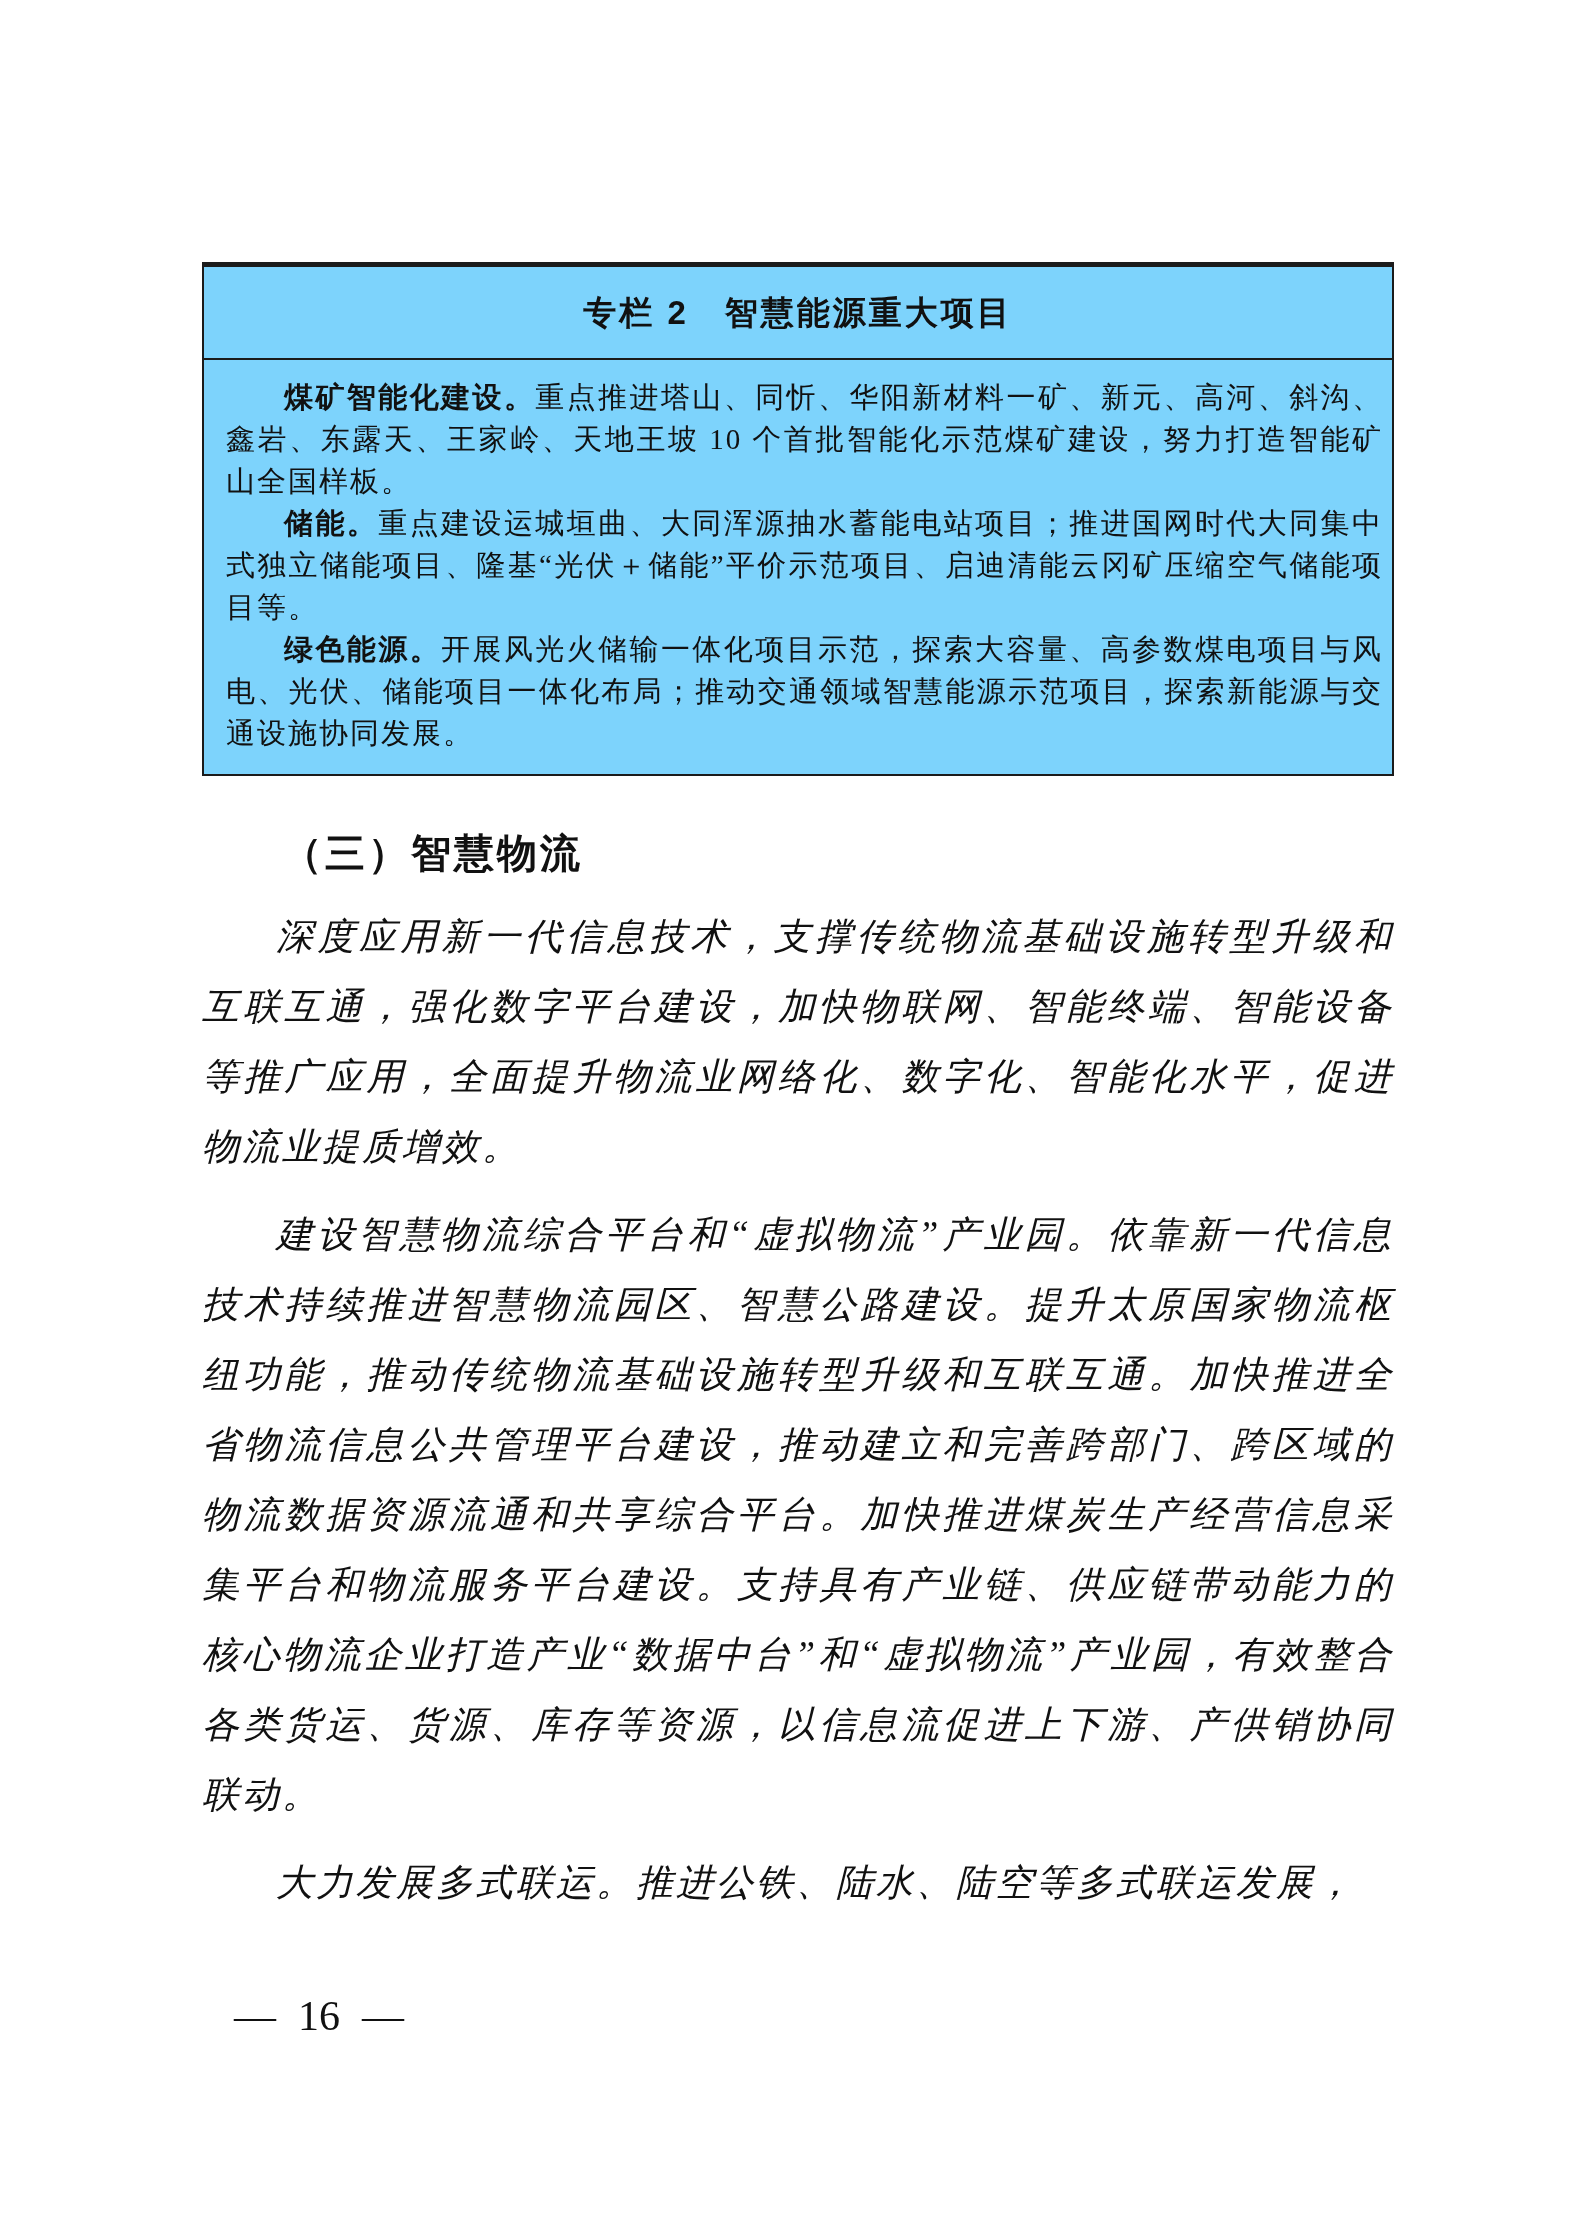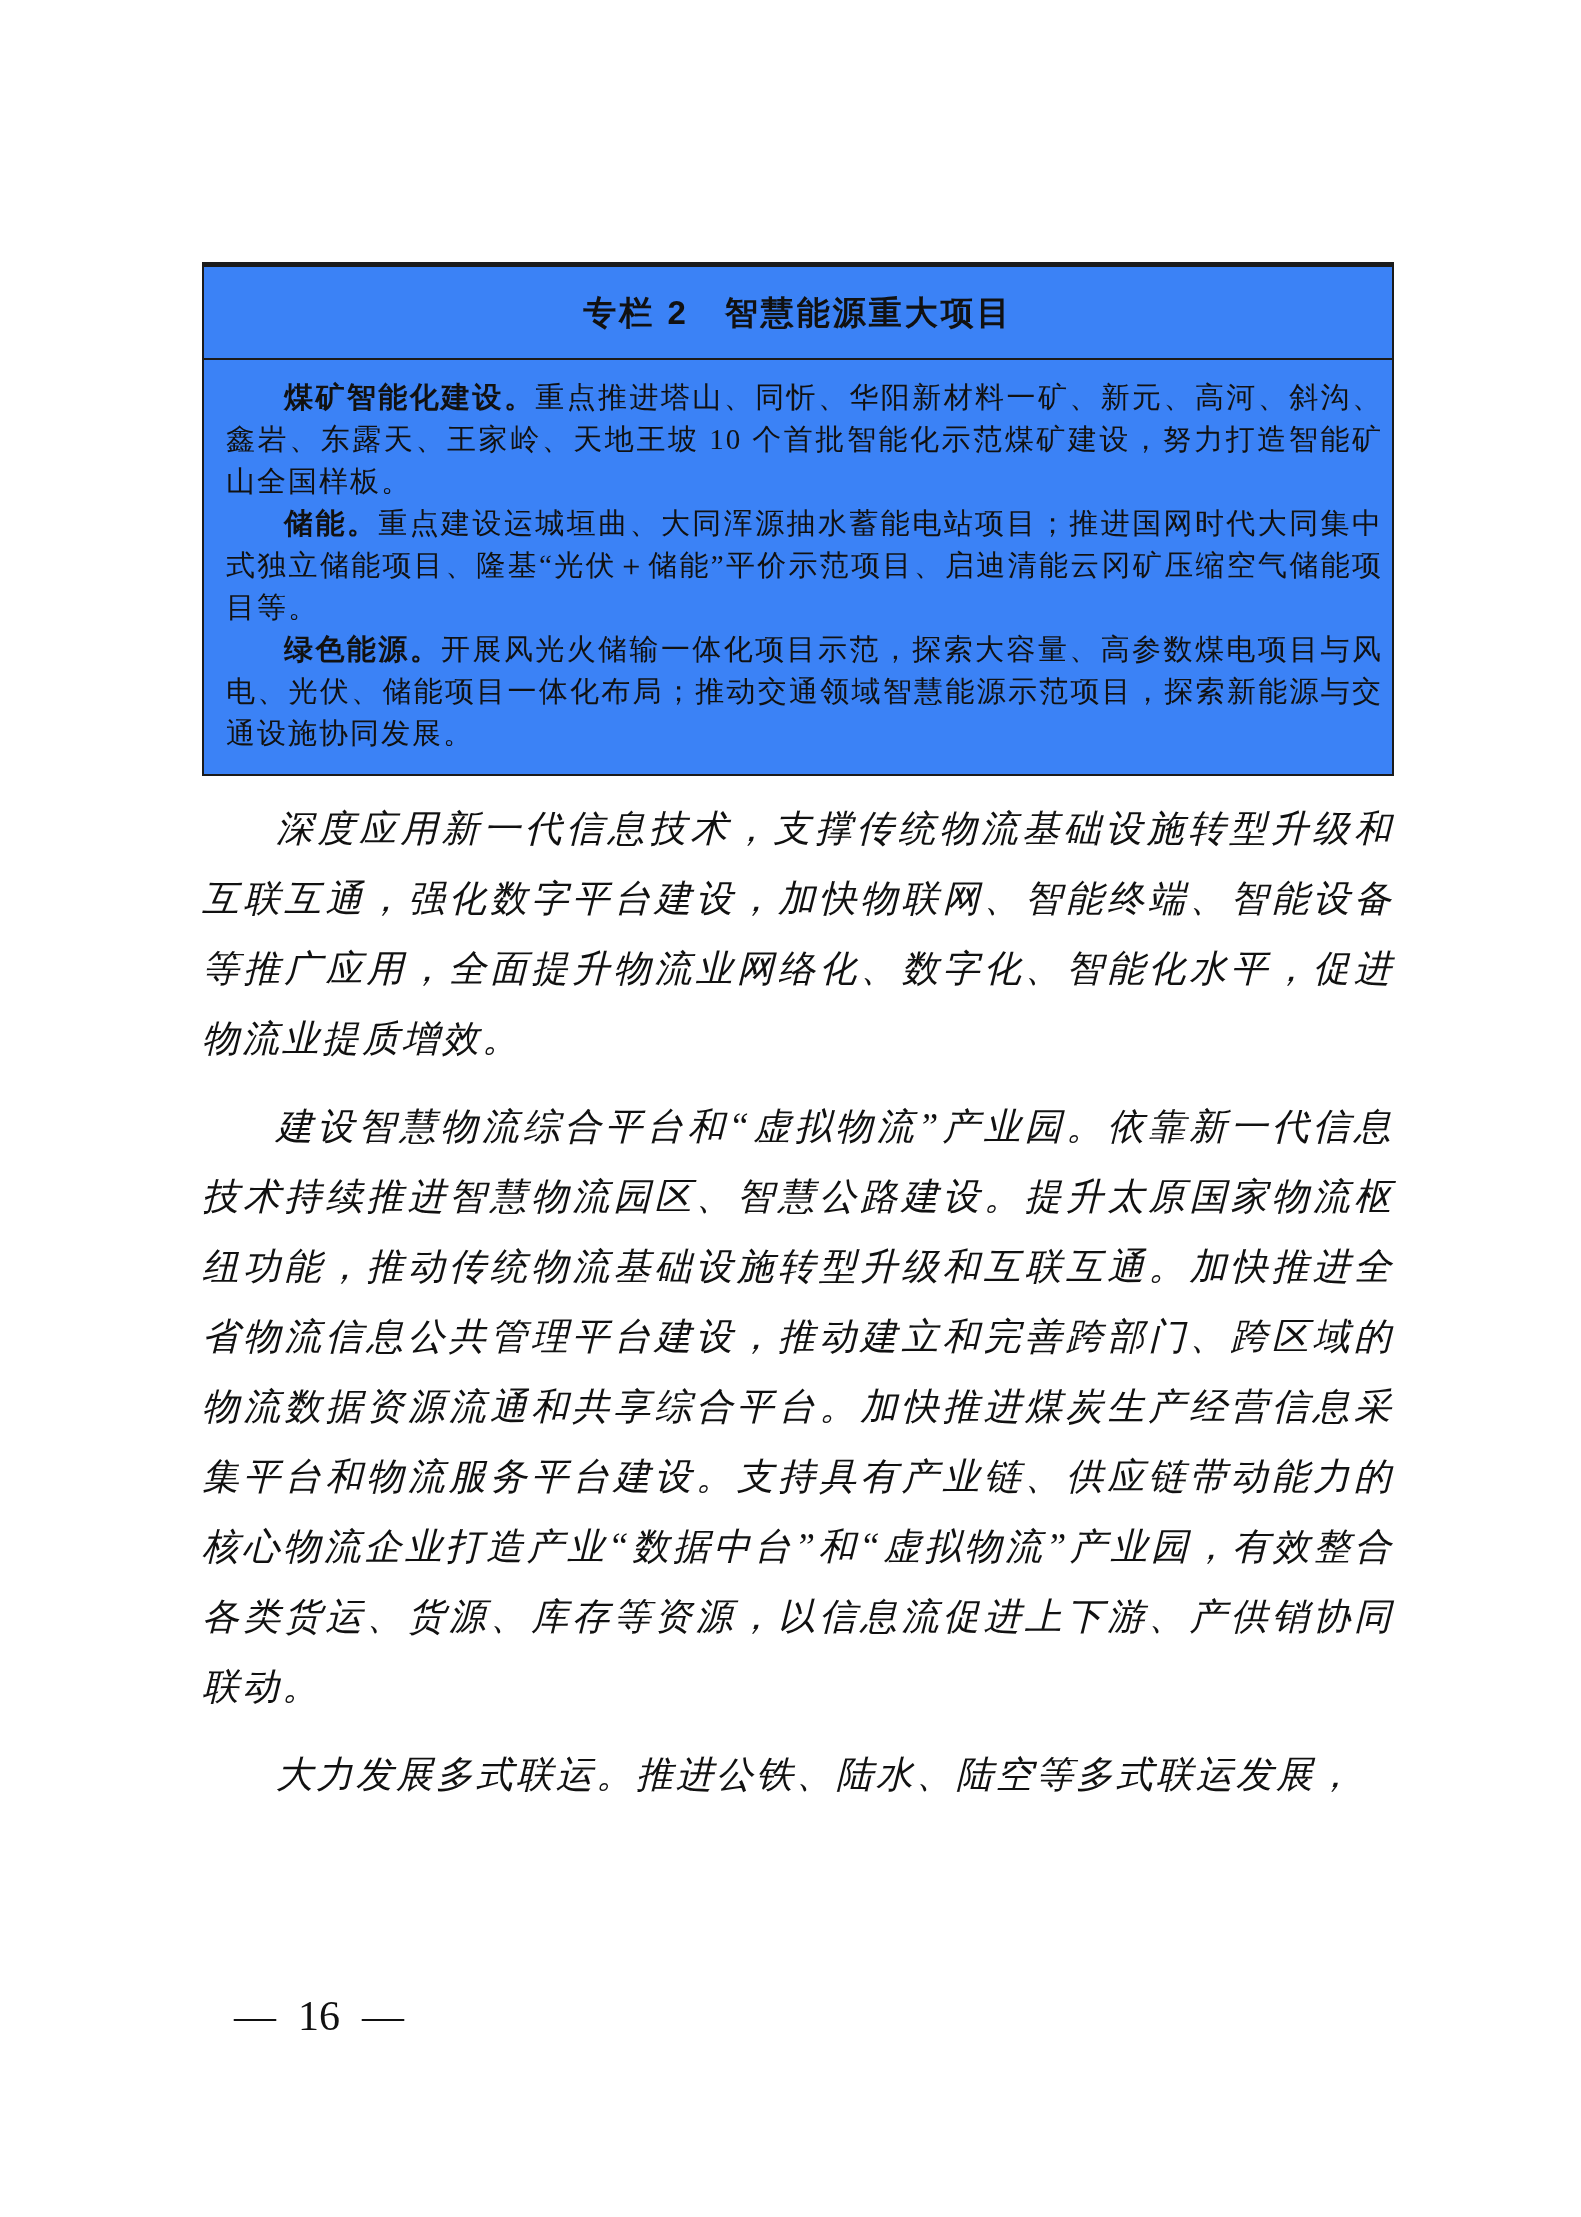--- a/index.html
+++ b/index.html
@@ -20,21 +20,21 @@
     position: absolute;
     left: 202px;
     top: 262px;
     width: 1192px;
   }
 
   
   .panel {
     border: 2px solid #1b1b1b;
     border-top-width: 5px;
-    background: #3b82f6;
+    background: #7dd3fc;
   }
   .panel-header {
     text-align: center;
     font-family: "Liberation Sans", "DejaVu Sans", sans-serif;
     font-weight: bold;
     font-size: 33px;
     letter-spacing: 3px;
     padding: 24px 0 22px 0;
     border-bottom: 2px solid #1b1b1b;
   }
@@ -94,20 +94,21 @@
 
     <div class="panel">
       <div class="panel-header">专栏 2　智慧能源重大项目</div>
       <div class="panel-body">
         <p class="panel-para"><span class="lead">煤矿智能化建设。</span><span>重点推进塔山、同忻、华阳新材料一矿、新元、高河、斜沟、鑫岩、东露天、王家岭、天地王坡 10 个首批智能化示范煤矿建设，努力打造智能矿山全国样板。</span></p>
         <p class="panel-para"><span class="lead">储能。</span><span>重点建设运城垣曲、大同浑源抽水蓄能电站项目；推进国网时代大同集中式独立储能项目、隆基“光伏＋储能”平价示范项目、启迪清能云冈矿压缩空气储能项目等。</span></p>
         <p class="panel-para"><span class="lead">绿色能源。</span><span>开展风光火储输一体化项目示范，探索大容量、高参数煤电项目与风电、光伏、储能项目一体化布局；推动交通领域智慧能源示范项目，探索新能源与交通设施协同发展。</span></p>
       </div>
     </div>
 
+    <h3 class="section-heading">（三）智慧物流</h3>
 
     <p class="body-para">深度应用新一代信息技术，支撑传统物流基础设施转型升级和互联互通，强化数字平台建设，加快物联网、智能终端、智能设备等推广应用，全面提升物流业网络化、数字化、智能化水平，促进物流业提质增效。</p>
     <p class="body-para">建设智慧物流综合平台和“虚拟物流”产业园。依靠新一代信息技术持续推进智慧物流园区、智慧公路建设。提升太原国家物流枢纽功能，推动传统物流基础设施转型升级和互联互通。加快推进全省物流信息公共管理平台建设，推动建立和完善跨部门、跨区域的物流数据资源流通和共享综合平台。加快推进煤炭生产经营信息采集平台和物流服务平台建设。支持具有产业链、供应链带动能力的核心物流企业打造产业“数据中台”和“虚拟物流”产业园，有效整合各类货运、货源、库存等资源，以信息流促进上下游、产供销协同联动。</p>
     <p class="body-para">大力发展多式联运。推进公铁、陆水、陆空等多式联运发展，</p>
 
   </div>
 
   <div class="footer">
     <span class="dash">—</span><span>16</span><span class="dash">—</span>
   </div>

